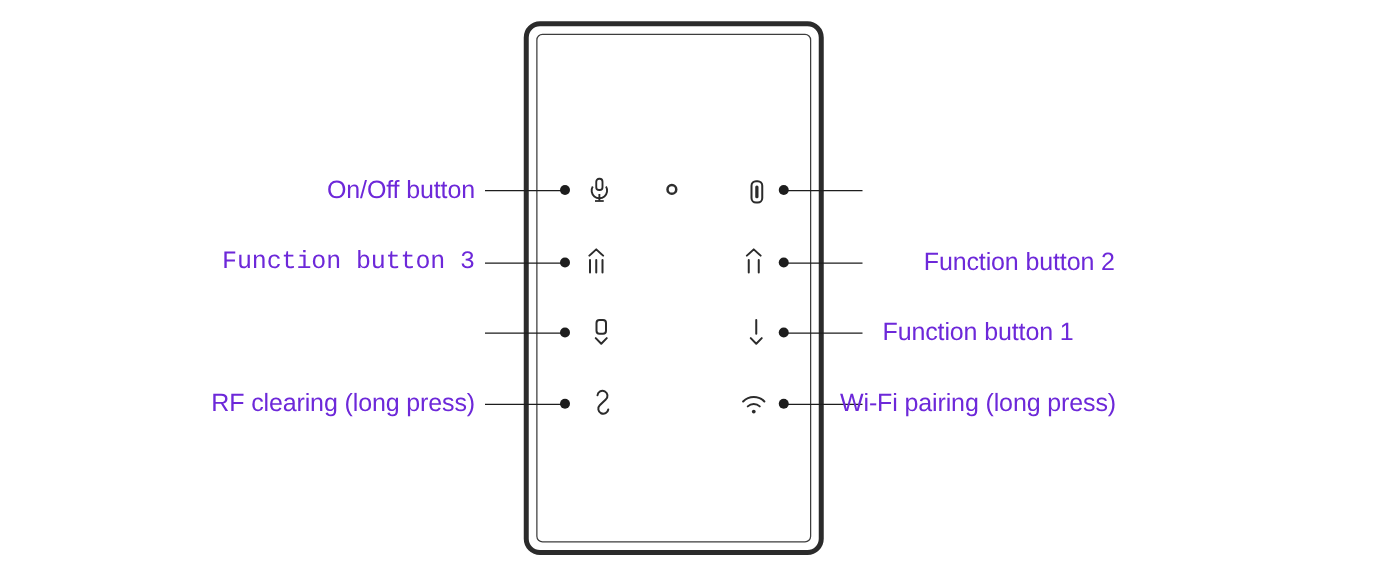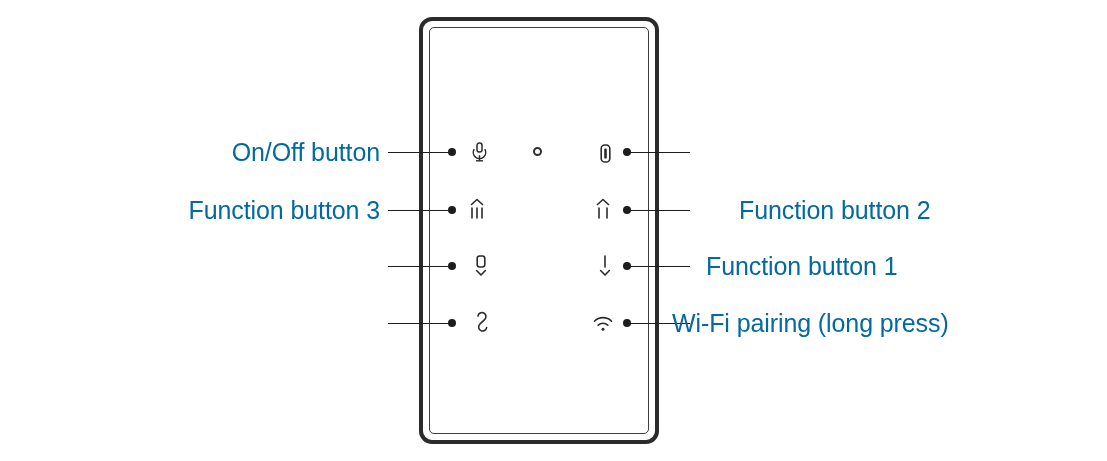--- a/index.html
+++ b/index.html
@@ -70,23 +70,23 @@
     z-index:6;
     left:487px;top:386px;
     width:104px;height:26px;
   }
   .logo svg{display:block;}
 
   
   .callout-label{
     position:absolute;
     z-index:4;
-    font-size:25px;
+    font-size:20px;
     line-height:30px;
-    color:#0369a1;
+    color:#6d28d9;
     white-space:nowrap;
     letter-spacing:-0.1px;
   }
   .lbl-left{text-align:right;}
   .lbl-right{text-align:left;}
 
   .leader{
     position:absolute;
     z-index:4;
     height:0;
@@ -185,27 +185,28 @@
       <path d="M5.2 9.1 A7 7 0 0 1 14.8 9.1" fill="none" stroke="#2b2b2b" stroke-width="1.6" stroke-linecap="round"></path>
       <circle cx="10" cy="13.2" r="1.5" fill="#2b2b2b"></circle>
     </svg>
   </div>
 
 
   <div class="callout-label lbl-left" style="left:0px;top:137px;width:380px;">On/Off button</div>
   <div class="leader" style="left:388px;top:152px;width:63px;"></div>
   <div class="leader-dot" style="left:448px;top:148px;"></div>
 
-  <div class="callout-label lbl-left" style="left:0px;top:195px;width:380px;">Function button 3</div>
+  <div class="callout-label lbl-left" style="left:0px;top:195px;width:380px;font-family:Liberation Mono, monospace;">Function button 3</div>
   <div class="leader" style="left:388px;top:210px;width:63px;"></div>
   <div class="leader-dot" style="left:448px;top:206px;"></div>
 
   <div class="leader" style="left:388px;top:266px;width:63px;"></div>
   <div class="leader-dot" style="left:448px;top:262px;"></div>
 
+  <div class="callout-label lbl-left" style="left:0px;top:308px;width:380px;">RF clearing (long press)</div>
   <div class="leader" style="left:388px;top:323px;width:63px;"></div>
   <div class="leader-dot" style="left:448px;top:319px;"></div>
 
   <div class="leader-dot" style="left:623px;top:148px;"></div>
   <div class="leader" style="left:630px;top:152px;width:60px;"></div>
 
   <div class="leader-dot" style="left:623px;top:206px;"></div>
   <div class="leader" style="left:630px;top:210px;width:60px;"></div>
   <div class="callout-label lbl-right" style="left:698px;top:195px;width:409px;margin-left:41px;">Function button 2</div>
 

